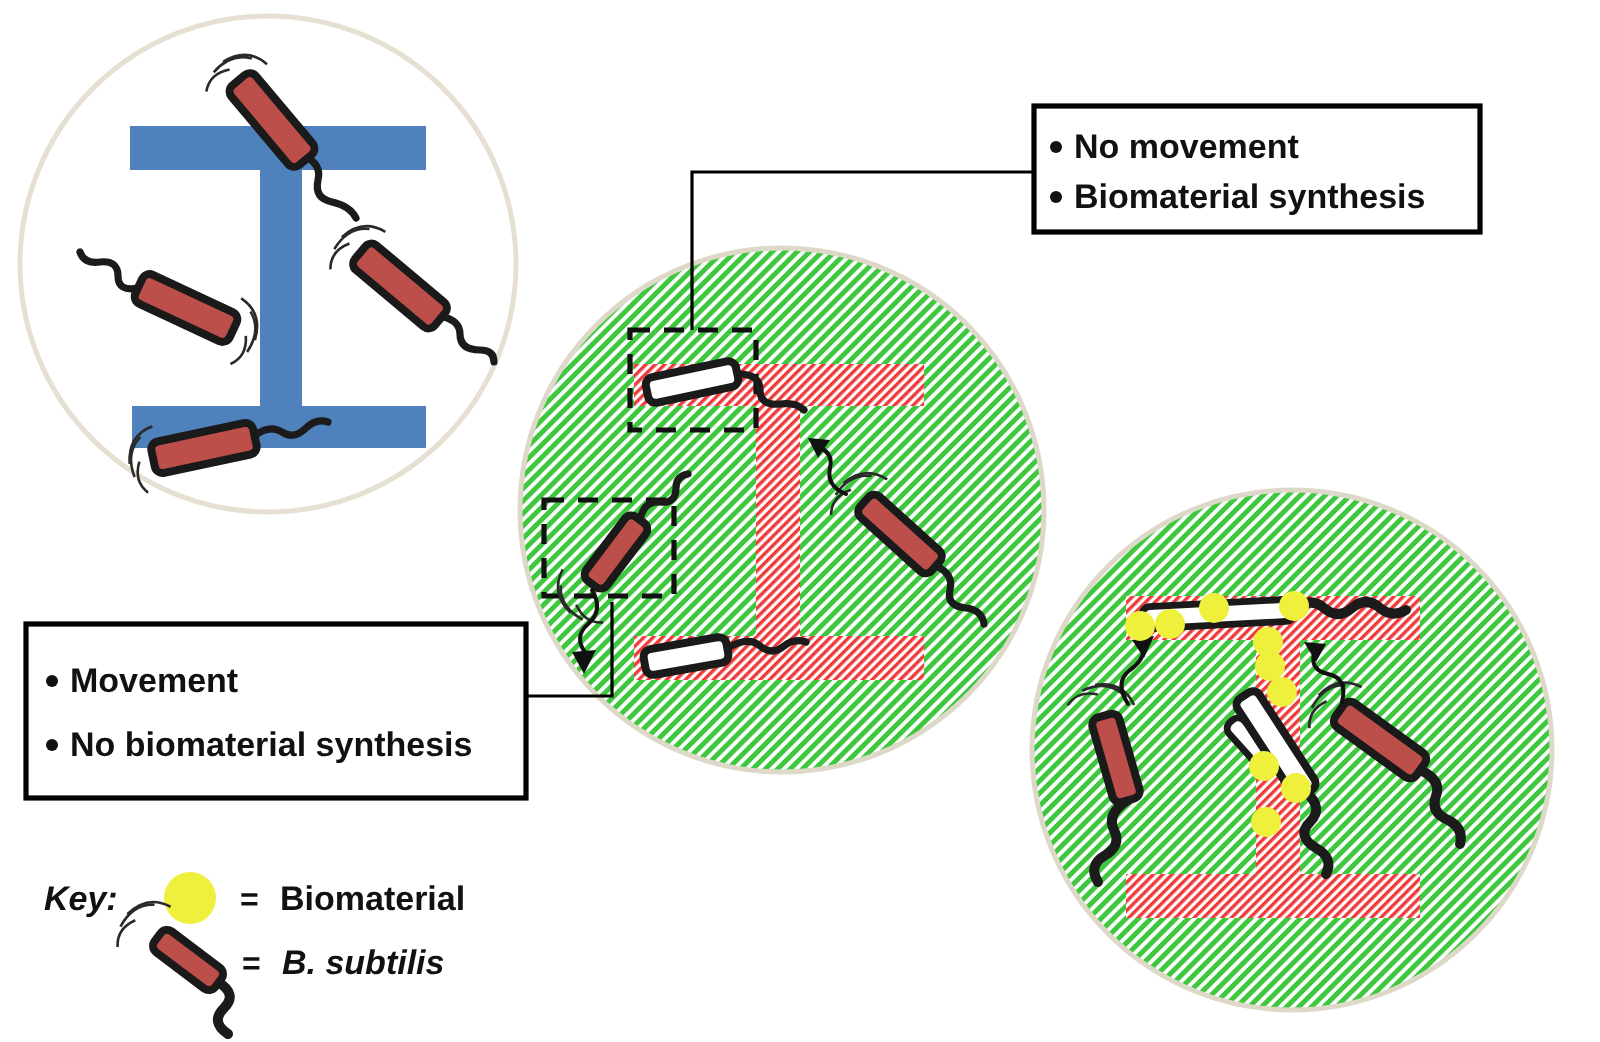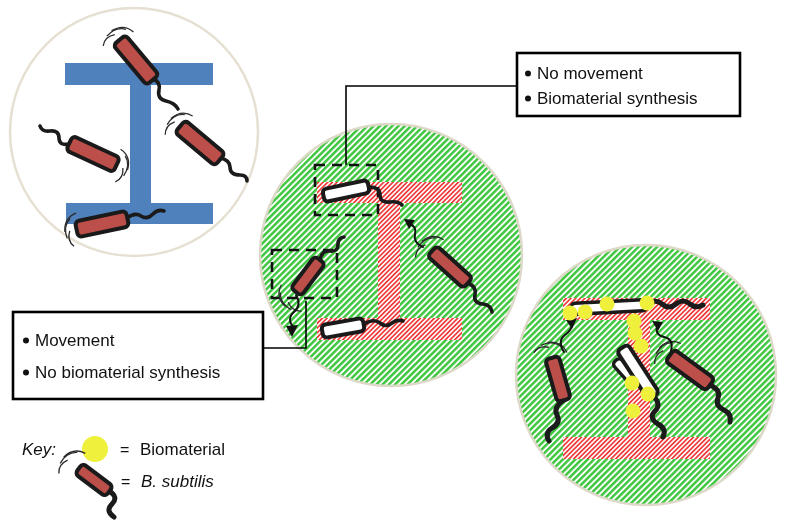--- a/index.html
+++ b/index.html
@@ -1,17 +1,17 @@
 <!DOCTYPE html>
 <html><head>
 <meta charset="utf-8">
 <style>
   html,body{margin:0;padding:0;background:#ffffff;}
   #stage{position:relative;width:800px;height:521px;background:#fff;overflow:hidden;
-         font-family:"Liberation Sans",sans-serif;}
+         font-family:"Liberation Sans",sans-serif;font-weight:bold;}
   svg{position:absolute;left:0;top:0;}
   svg text{font-family:"Liberation Sans",sans-serif;fill:#111;}
   .ctext{font-size:17px;}
   .ktext{font-size:17px;}
   .keq{font-size:16px;}
   .italic{font-style:italic;}
   .ring1{fill:#ffffff;stroke:#e6e0d2;stroke-width:2.5;}
   .ringg{fill:url(#gh);stroke:#ded8c9;stroke-width:2.5;}
   .beamr{stroke:none;}
   .body{stroke:#1a1a1a;stroke-width:4;}

